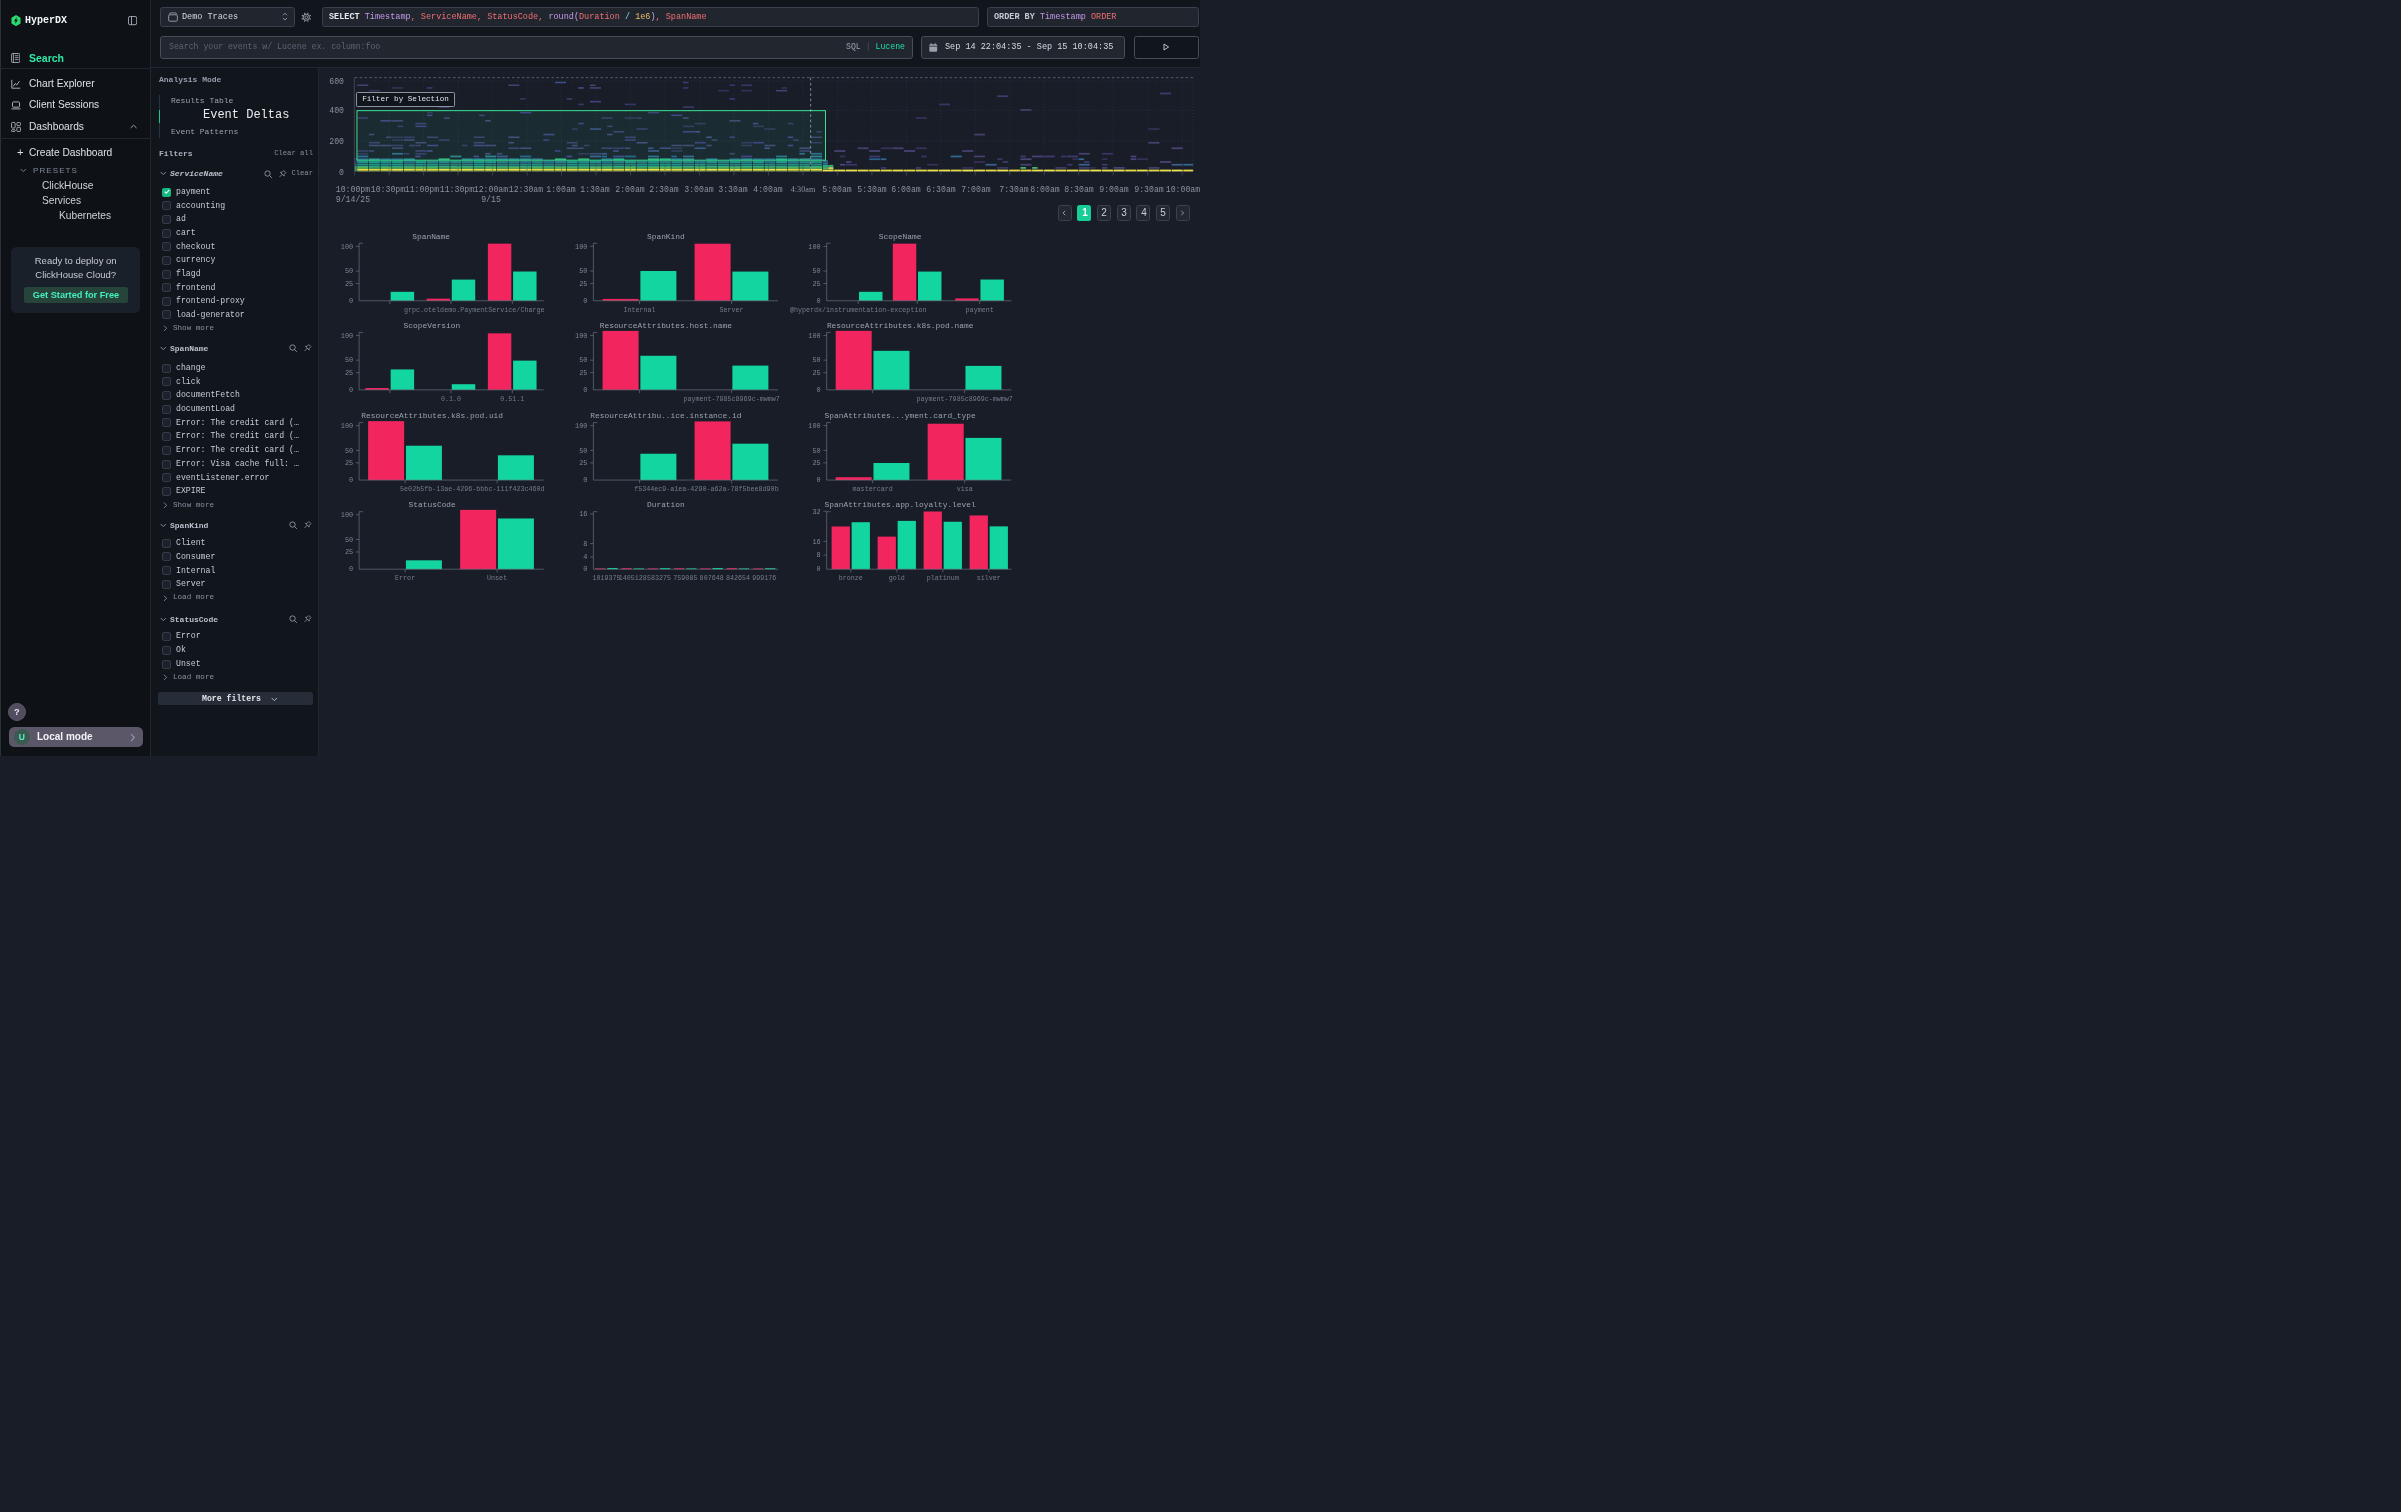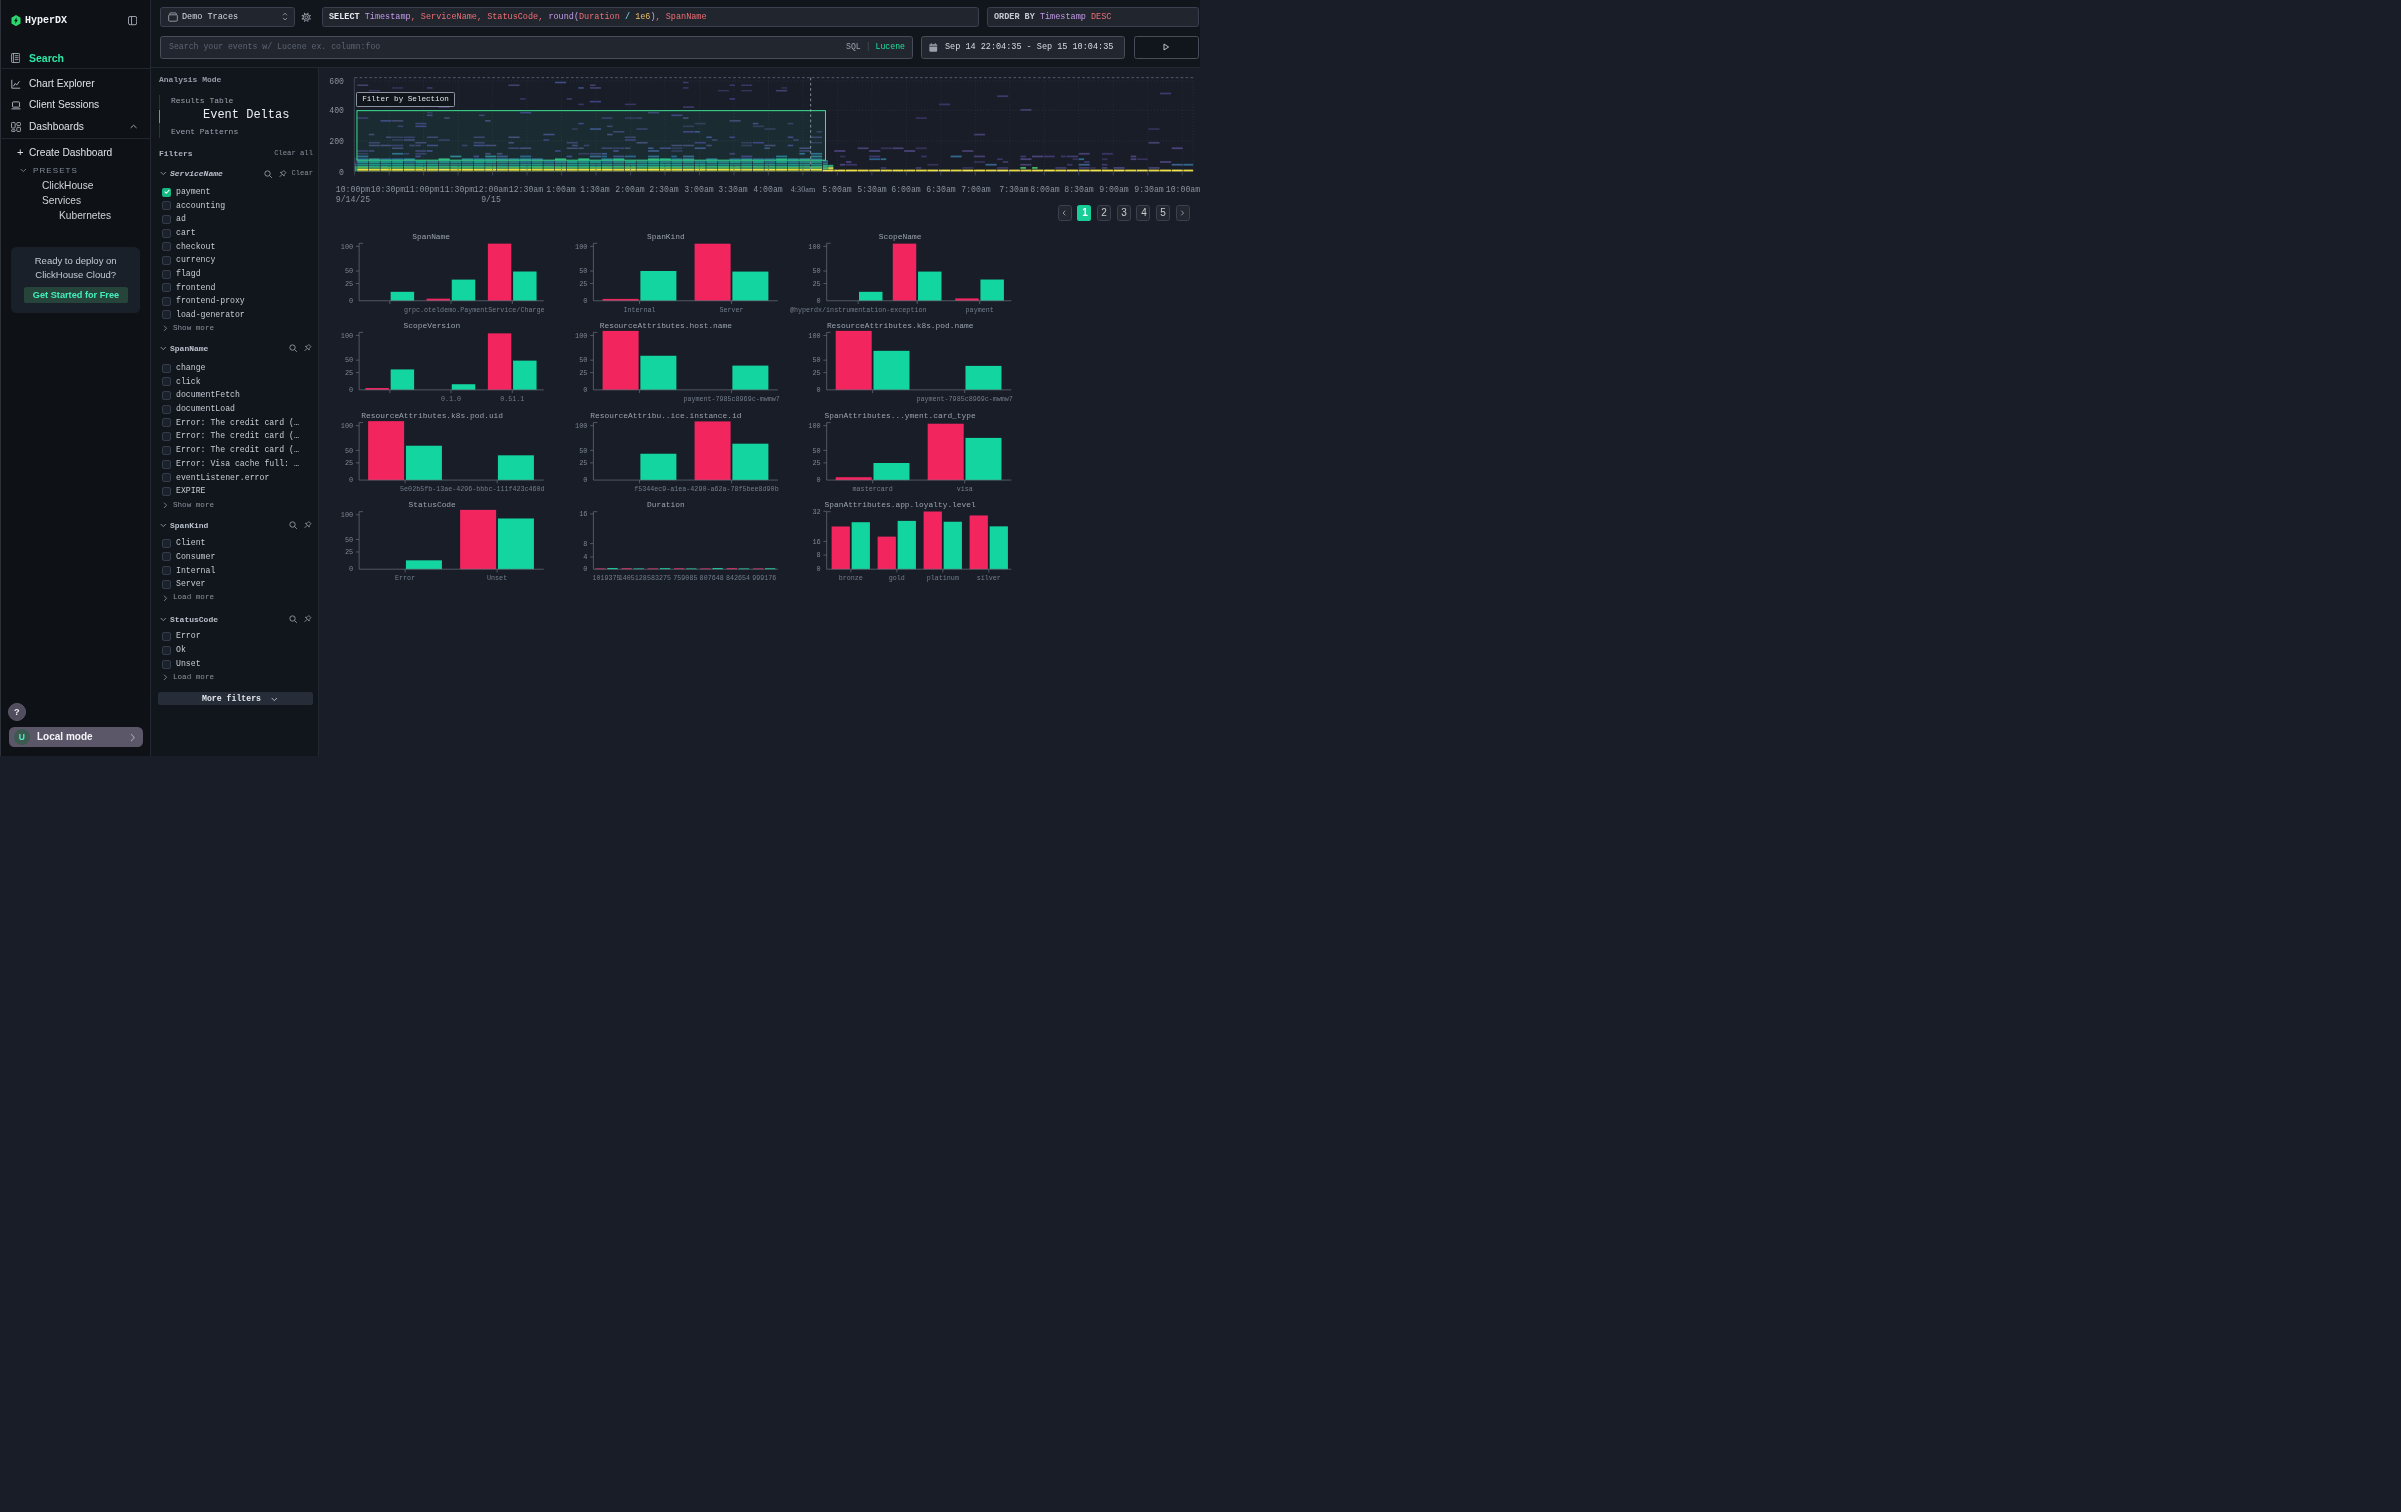--- a/index.html
+++ b/index.html
@@ -93,21 +93,21 @@
     <line x1="5.9" y1="13.0" x2="5.2" y2="14.7" stroke="#9aa1ad" stroke-width="1.8"></line>
     <line x1="3.0" y1="10.1" x2="1.3" y2="10.8" stroke="#9aa1ad" stroke-width="1.8"></line>
     <line x1="3.0" y1="5.9" x2="1.3" y2="5.2" stroke="#9aa1ad" stroke-width="1.8"></line>
     <line x1="5.9" y1="3.0" x2="5.2" y2="1.3" stroke="#9aa1ad" stroke-width="1.8"></line>
     <line x1="10.1" y1="3.0" x2="10.8" y2="1.3" stroke="#9aa1ad" stroke-width="1.8"></line>
     <line x1="13.0" y1="5.9" x2="14.7" y2="5.2" stroke="#9aa1ad" stroke-width="1.8"></line>
   </svg>
 <div class="abs" style="left:322px;top:7.2px;width:657px;height:19.4px;background:#20252e;border:0.7px solid #3a414e;border-radius:2.6px;"></div>
 <div class="mono abs" style="left:329px;top:12px;font-size:8.5px;line-height:10.3px;color:#d6dae1;white-space:pre;"><span style="color:#e8ebf0;font-weight:bold">SELECT </span><span style="color:#c39ae8">Timestamp</span><span style="color:#ee6f74">, </span><span style="color:#ee6f74">ServiceName, StatusCode, </span><span style="color:#c39ae8">round</span><span style="color:#c0a6e8">(</span><span style="color:#ee6f74">Duration</span> <span style="color:#72d7e2">/</span> <span style="color:#e8bf6a">1e6</span><span style="color:#c0a6e8">)</span><span style="color:#ee6f74">, SpanName</span></div>
 <div class="abs" style="left:987px;top:7.2px;width:212px;height:19.4px;background:#20252e;border:0.7px solid #3a414e;border-radius:2.6px;"></div>
-<div class="mono abs" style="left:994px;top:12px;font-size:8.5px;line-height:10.3px;color:#d9dde3;white-space:pre;"><span style="color:#c3c9d2;font-weight:bold">ORDER BY </span><span style="color:#c39ae8">Timestamp</span> <span style="color:#ee6f74">DESC</span></div>
+<div class="mono abs" style="left:994px;top:12px;font-size:8.5px;line-height:10.3px;color:#d9dde3;white-space:pre;"><span style="color:#c3c9d2;font-weight:bold">ORDER BY </span><span style="color:#c39ae8">Timestamp</span> <span style="color:#ee6f74">ORDER</span></div>
 <div class="abs" style="left:160px;top:36px;width:753px;height:23px;background:#21262f;border:0.7px solid #474d59;border-radius:2.6px;"></div>
 <div class="mono abs" style="left:169px;top:42px;font-size:8.2px;line-height:10px;color:#5d6573;white-space:pre;">Search your events w/ Lucene ex. column:foo</div>
 <div class="mono abs" style="right:296px;top:42px;font-size:8.2px;line-height:10px;color:#d9dde3;white-space:pre;"><span style="color:#9aa1ad">SQL</span><span style="color:#4a5260"> | </span><span style="color:#1fe0a0">Lucene</span></div>
 <div class="abs" style="left:921px;top:36px;width:204px;height:23px;background:#21262f;border:0.7px solid #474d59;border-radius:2.6px;"></div>
 <svg class="abs" style="left:929px;top:43px" width="8.5" height="9.2" viewBox="0 0 13 14">
 <rect x="0.5" y="1.8" width="12" height="11.6" rx="1.6" fill="#9aa1ad"></rect>
 <line x1="3.4" y1="0.4" x2="3.4" y2="3" stroke="#9aa1ad" stroke-width="1.6"></line>
 <line x1="9.6" y1="0.4" x2="9.6" y2="3" stroke="#9aa1ad" stroke-width="1.6"></line>
 <line x1="0.5" y1="4.9" x2="12.5" y2="4.9" stroke="#21262f" stroke-width="1.2"></line>
 </svg>

